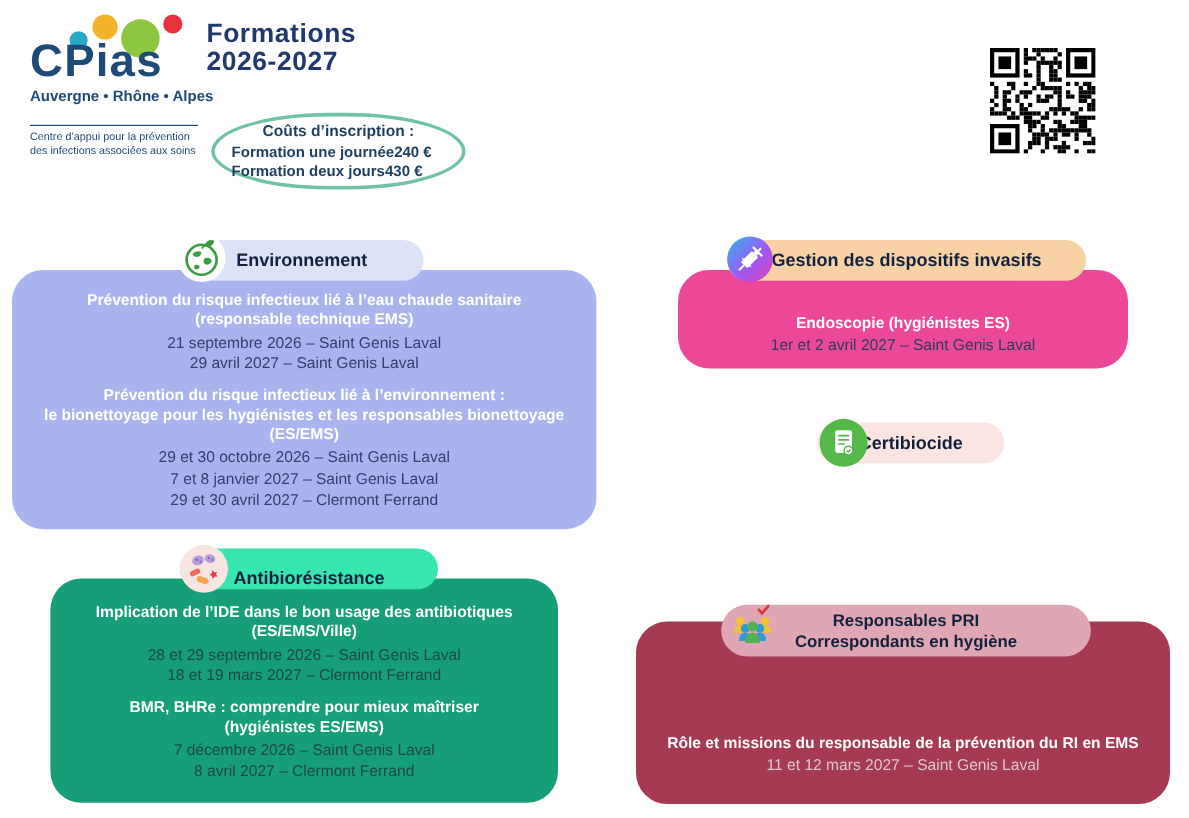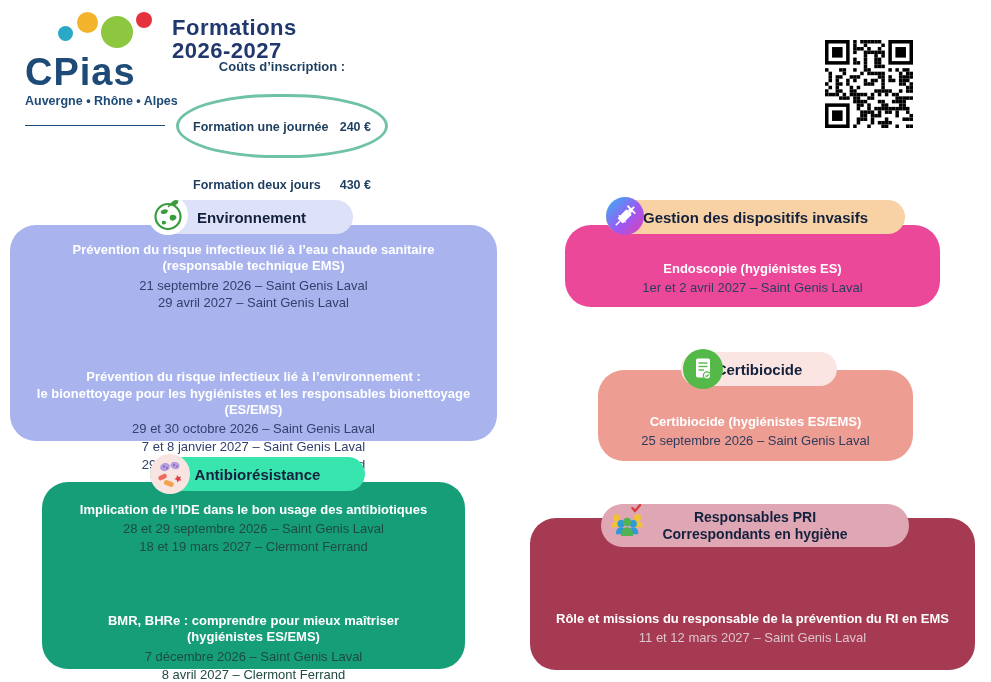--- a/index.html
+++ b/index.html
@@ -6,60 +6,60 @@
   .page{position:relative;width:991px;height:682px;background:#ffffff;
         font-family:"Liberation Sans",sans-serif;overflow:hidden;}
 
   
   .logo{position:absolute;left:25px;top:8px;width:140px;}
   .logo-dot{position:absolute;border-radius:50%;}
   .dot-teal{left:33px;top:18px;width:15px;height:15px;background:#2aa8c5;}
   .dot-yellow{left:52px;top:4px;width:21px;height:21px;background:#f3b32a;}
   .dot-green{left:76px;top:8px;width:32px;height:32px;background:#8dc63f;}
   .dot-red{left:111px;top:4px;width:16px;height:16px;background:#e5333e;}
-  .logo-brand{position:relative;margin-top:45px;font-size:38px;font-weight:bold;
+  .logo-brand{position:relative;margin-top:24px;font-size:38px;font-weight:bold;
               color:#1d4a77;letter-spacing:1px;line-height:1;}
   .logo-region{font-size:12.5px;font-weight:bold;color:#1d4a77;margin-top:3px;
                padding-bottom:17px;border-bottom:1.5px solid #1d4a77;white-space:nowrap;}
   .logo-tagline{font-size:9px;color:#1d4a77;margin-top:4px;line-height:1.25;white-space:nowrap;}
 
   
   .main-title{position:absolute;left:172px;top:16px;font-size:22px;font-weight:bold;
               color:#21386e;line-height:1.06;letter-spacing:.5px;}
 
   
   .pricing{position:absolute;left:176px;top:94px;width:206px;height:58px;
            border:3px solid #6fc2a4;border-radius:105px/34px;background:#fff;
-           display:flex;flex-direction:column;justify-content:center;align-items:center;gap:42px;}
+           display:flex;flex-direction:column;justify-content:center;align-items:center;}
   .pricing-heading{font-size:13px;font-weight:bold;color:#1d3e5f;margin-bottom:4px;}
-  .pricing-row{display:flex;justify-content:space-between;width:178px;
+  .pricing-row{display:flex;width:178px;
                font-size:12.5px;font-weight:bold;color:#1d3e5f;line-height:1.25;}
 
   
   .qr{position:absolute;left:825px;top:40px;width:88px;height:88px;}
 
   
   .card{position:absolute;border-radius:26px;display:flex;flex-direction:column;
-        align-items:center;text-align:center;gap:48px;}
+        align-items:center;text-align:center;}
   .pill{position:absolute;border-radius:999px;display:flex;flex-direction:column;
         align-items:center;justify-content:center;font-weight:bold;color:#14213d;z-index:2;}
   .icon-circle{position:absolute;width:40px;height:40px;border-radius:50%;z-index:3;
                display:flex;align-items:center;justify-content:center;}
   .line{white-space:nowrap;}
   .session{margin-bottom:9px;}
   .session-title{color:#ffffff;font-weight:bold;font-size:13px;line-height:1.25;}
   .session-dates{font-size:13px;line-height:1.38;margin-top:2px;}
 
   .card-env{left:10px;top:225px;width:487px;height:199px;background:#a9b4ee;padding-top:17px;}
   .pill-env{left:150px;top:200px;width:203px;height:34px;background:#dde2f8;font-size:15px;}
   .icon-env{left:148px;top:195px;background:#ffffff;}
   .card-env .session-dates{color:#33406d;}
 
   .card-ab{left:42px;top:482px;width:423px;height:167px;background:#169e79;padding-top:20px;}
-  .pill-ab{left:150px;top:457px;width:215px;height:34px;background:#38e5af;font-size:15px;}
+  .pill-ab{left:150px;top:457px;width:215px;height:34px;background:#38e5af;font-size:15px;justify-content:flex-end;}
   .icon-ab{left:150px;top:454px;background:#f8e4e1;}
   .card-ab .session-dates{color:#1e4a44;}
 
   .card-gdi{left:565px;top:225px;width:375px;height:72px;background:#ec4899;justify-content:flex-end;padding-bottom:10px;}
   .pill-gdi{left:606px;top:200px;width:299px;height:34px;background:#f8d2a4;font-size:15px;}
   .icon-gdi{left:605px;top:196px;}
   .card-gdi .session-dates{color:#2d3c5e;}
 
   .card-cb{left:598px;top:370px;width:315px;height:80px;background:#ee9d93;justify-content:flex-end;padding-bottom:11px;}
   .pill-cb{left:681px;top:352px;width:156px;height:34px;background:#fbe5e2;font-size:15px;}
@@ -76,20 +76,24 @@
 
 <div class="page">
 
   <div class="logo">
     <span class="logo-dot dot-teal"></span>
     <span class="logo-dot dot-yellow"></span>
     <span class="logo-dot dot-green"></span>
     <span class="logo-dot dot-red"></span>
     <div class="logo-brand">CPias</div>
     <div class="logo-region">Auvergne • Rhône • Alpes</div>
+    <div class="logo-tagline">
+      <div class="line">Centre d’appui pour la prévention</div>
+      <div class="line">des infections associées aux soins</div>
+    </div>
   </div>
 
   <div class="main-title">
     <div class="line">Formations</div>
     <div class="line">2026-2027</div>
   </div>
 
   <div class="pricing">
     <div class="pricing-heading">Coûts d’inscription :</div>
     <div class="pricing-row">
@@ -375,20 +379,21 @@
       <rect x="14" y="27" width="10" height="5" rx="2.5" fill="#f4a24c" transform="rotate(20 19 29)"></rect>
     </svg>
   </div>
   <div class="pill pill-ab">
     <span>Antibiorésistance</span>
   </div>
   <div class="card card-ab">
     <div class="session">
       <div class="session-title">
         <div class="line">Implication de l’IDE dans le bon usage des antibiotiques</div>
+        <div class="line">(ES/EMS/Ville)</div>
       </div>
       <div class="session-dates">
         <div class="line">28 et 29 septembre 2026 – Saint Genis Laval</div>
         <div class="line">18 et 19 mars 2027 – Clermont Ferrand</div>
       </div>
     </div>
     <div class="session">
       <div class="session-title">
         <div class="line">BMR, BHRe : comprendre pour mieux maîtriser</div>
         <div class="line">(hygiénistes ES/EMS)</div>
@@ -441,30 +446,20 @@
       <line x1="15.5" y1="14" x2="24.5" y2="14" stroke="#54b948" stroke-width="1.4"></line>
       <line x1="15.5" y1="17.5" x2="24.5" y2="17.5" stroke="#54b948" stroke-width="1.4"></line>
       <line x1="15.5" y1="21" x2="21" y2="21" stroke="#54b948" stroke-width="1.4"></line>
       <circle cx="24" cy="26.5" r="3.6" fill="#ffffff" stroke="#54b948" stroke-width="1.2"></circle>
       <path d="M22.5 26.5 l1.2 1.2 2 -2.2" stroke="#54b948" stroke-width="1.2" fill="none"></path>
     </svg>
   </div>
   <div class="pill pill-cb">
     <span>Certibiocide</span>
   </div>
-  <div class="card card-cb">
-    <div class="session" style="margin-bottom:0;">
-      <div class="session-title">
-        <div class="line">Certibiocide (hygiénistes ES/EMS)</div>
-      </div>
-      <div class="session-dates">
-        <div class="line">25 septembre 2026 – Saint Genis Laval</div>
-      </div>
-    </div>
-  </div>
 
   <div class="icon-circle icon-pri">
     <svg width="46" height="44" viewBox="0 0 46 44">
       <path d="M28 6 l3 3.5 6 -7" stroke="#d93a3f" stroke-width="2.6" fill="none" stroke-linecap="round"></path>
       <circle cx="10" cy="17" r="4" fill="#f2c230"></circle>
         <path d="M4 28 q0 -7 6 -7 q6 0 6 7z" fill="#f2c230"></path>
       <circle cx="34" cy="17" r="4" fill="#f2c230"></circle>
         <path d="M28 28 q0 -7 6 -7 q6 0 6 7z" fill="#f2c230"></path>
       <circle cx="15" cy="24" r="4.2" fill="#2e9bd6"></circle>
         <path d="M9 36 q0 -8 6 -8 q6 0 6 8z" fill="#2e9bd6"></path>

